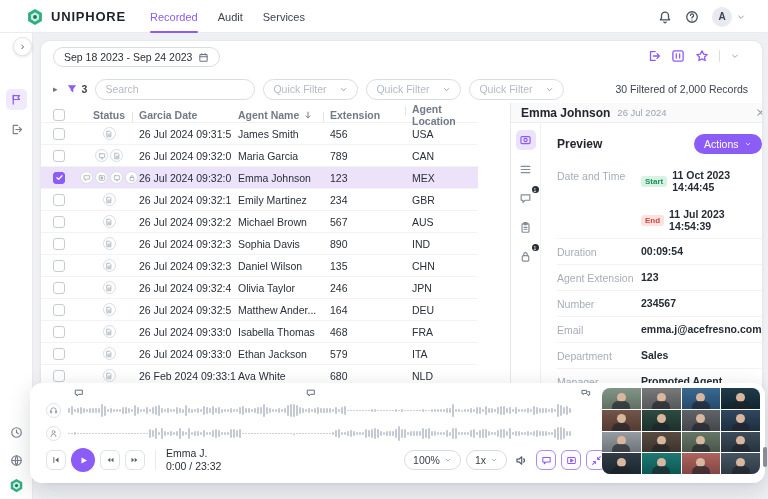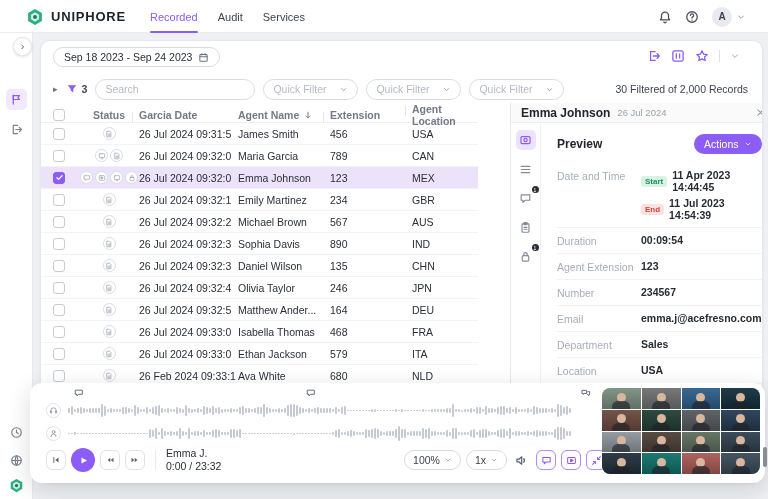--- a/index.html
+++ b/index.html
@@ -89,21 +89,21 @@
   .ptab .bdg{position:absolute;top:-2px;right:-3px;width:7px;height:7px;border-radius:50%;background:#2b2f36;color:#fff;font-size:5px;display:flex;align-items:center;justify-content:center;font-style:normal;}
   .panel-content{flex:1;padding:10px 14px 0 16px;position:relative;overflow:hidden;}
   .preview-row{display:flex;align-items:center;height:22px;}
   .pv-title{font-size:12px;font-weight:700;color:#23262e;}
   .actions-btn{margin-left:auto;background:#8B5CF6;color:#fff;border:none;border-radius:12px;height:20px;padding:0 10px;font-size:10.5px;font-family:inherit;display:flex;align-items:center;gap:5px;cursor:pointer;}
   .actions-btn i{width:8px;height:8px;color:#fff;}
   .fields{margin-top:8px;}
   .field{display:flex;padding:6px 0;border-bottom:1px solid #f2f3f5;align-items:flex-start;}
   .flabel{width:84px;flex:none;font-size:10.5px;color:#a7adb8;padding-top:1px;}
   .fval{font-size:10.5px;font-weight:700;color:#262b34;}
-  .dtline{display:flex;align-items:center;gap:5px;margin-bottom:4px;}
+  .dtline{display:flex;align-items:center;gap:5px;margin-bottom:15px;}
   .badge{border-radius:3px;font-size:8px;font-weight:700;padding:1px 4px;}
   .badge.start{background:#d8f3e3;color:#1d9159;}
   .badge.end{background:#fbe2e0;color:#d2473e;}
   .panel-scrollbar{position:absolute;right:2px;top:24px;width:3px;height:46px;background:#dfe2e6;border-radius:2px;cursor:pointer;}
 
   
   .player{position:absolute;left:30px;top:383px;width:735px;height:100px;background:#fff;border-radius:12px;box-shadow:0 6px 22px rgba(16,24,40,.16);z-index:6;}
   .wave-zone{position:absolute;left:16px;top:5px;width:560px;}
   .markers{position:relative;height:10px;}
   .marker{position:absolute;top:0;width:10px;height:10px;color:#596273;cursor:pointer;}
@@ -628,21 +628,21 @@
                     </svg>
                   </i>
               </button>
             </div>
             <div class="fields" id="fields">
                 <div class="field">
       <div class="flabel">Date and Time</div>
       <div class="fval">
         <div class="dtline">
                       <span class="badge start">Start</span>
-                      <span>11 Apr 2023 14:44:45</span>
+                      <span>11 Oct 2023 14:44:45</span>
                     </div>
         <div class="dtline" style="margin-bottom:0">
                       <span class="badge end">End</span>
                       <span>11 Jul 2023 14:54:39</span>
                     </div>
       </div>
                 </div>
                 <div class="field">
     <div class="flabel">Duration</div>
     <div class="fval">00:09:54</div>
@@ -655,20 +655,24 @@
     <div class="flabel">Number</div>
     <div class="fval">234567</div>
                 </div>
                 <div class="field">
     <div class="flabel">Email</div>
     <div class="fval">emma.j@acefresno.com</div>
                 </div>
                 <div class="field">
     <div class="flabel">Department</div>
     <div class="fval">Sales</div>
+                </div>
+                <div class="field">
+    <div class="flabel">Manager</div>
+    <div class="fval">Promoted Agent</div>
                 </div>
                 <div class="field">
     <div class="flabel">Location</div>
     <div class="fval">USA</div>
                 </div>
               </div>
             <span class="panel-scrollbar"></span>
           </div>
         </div>
       </aside>

